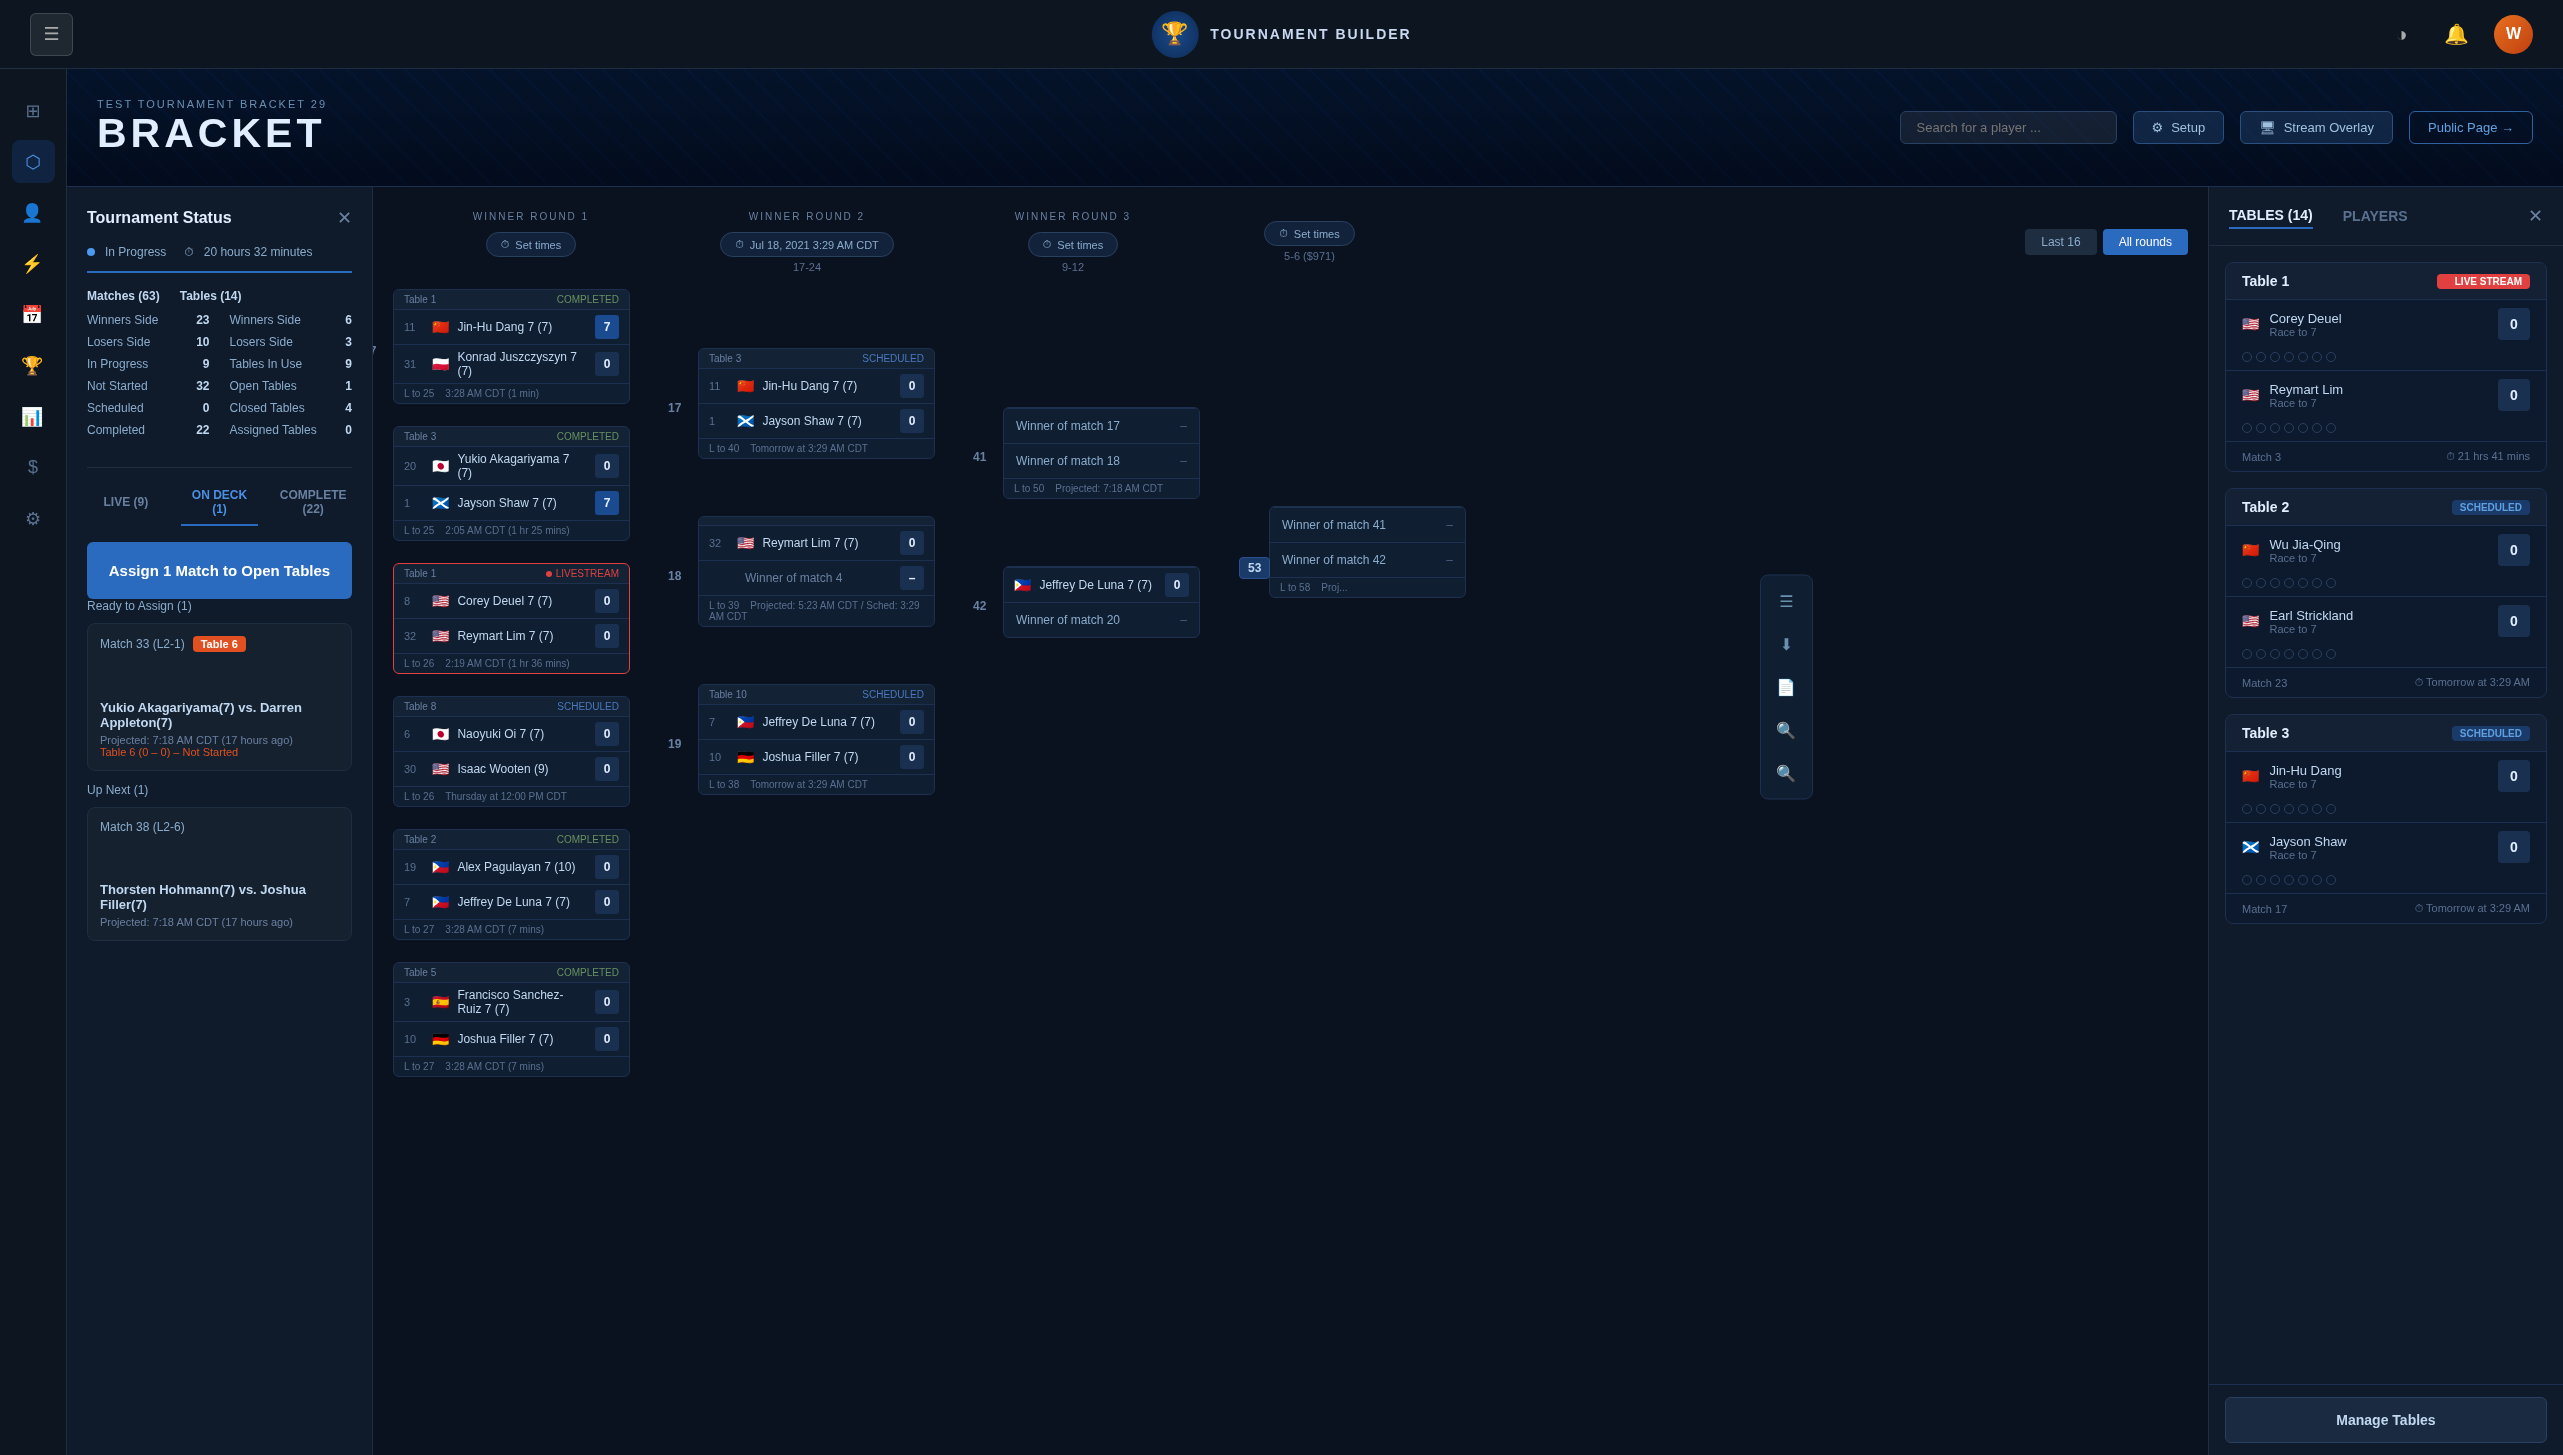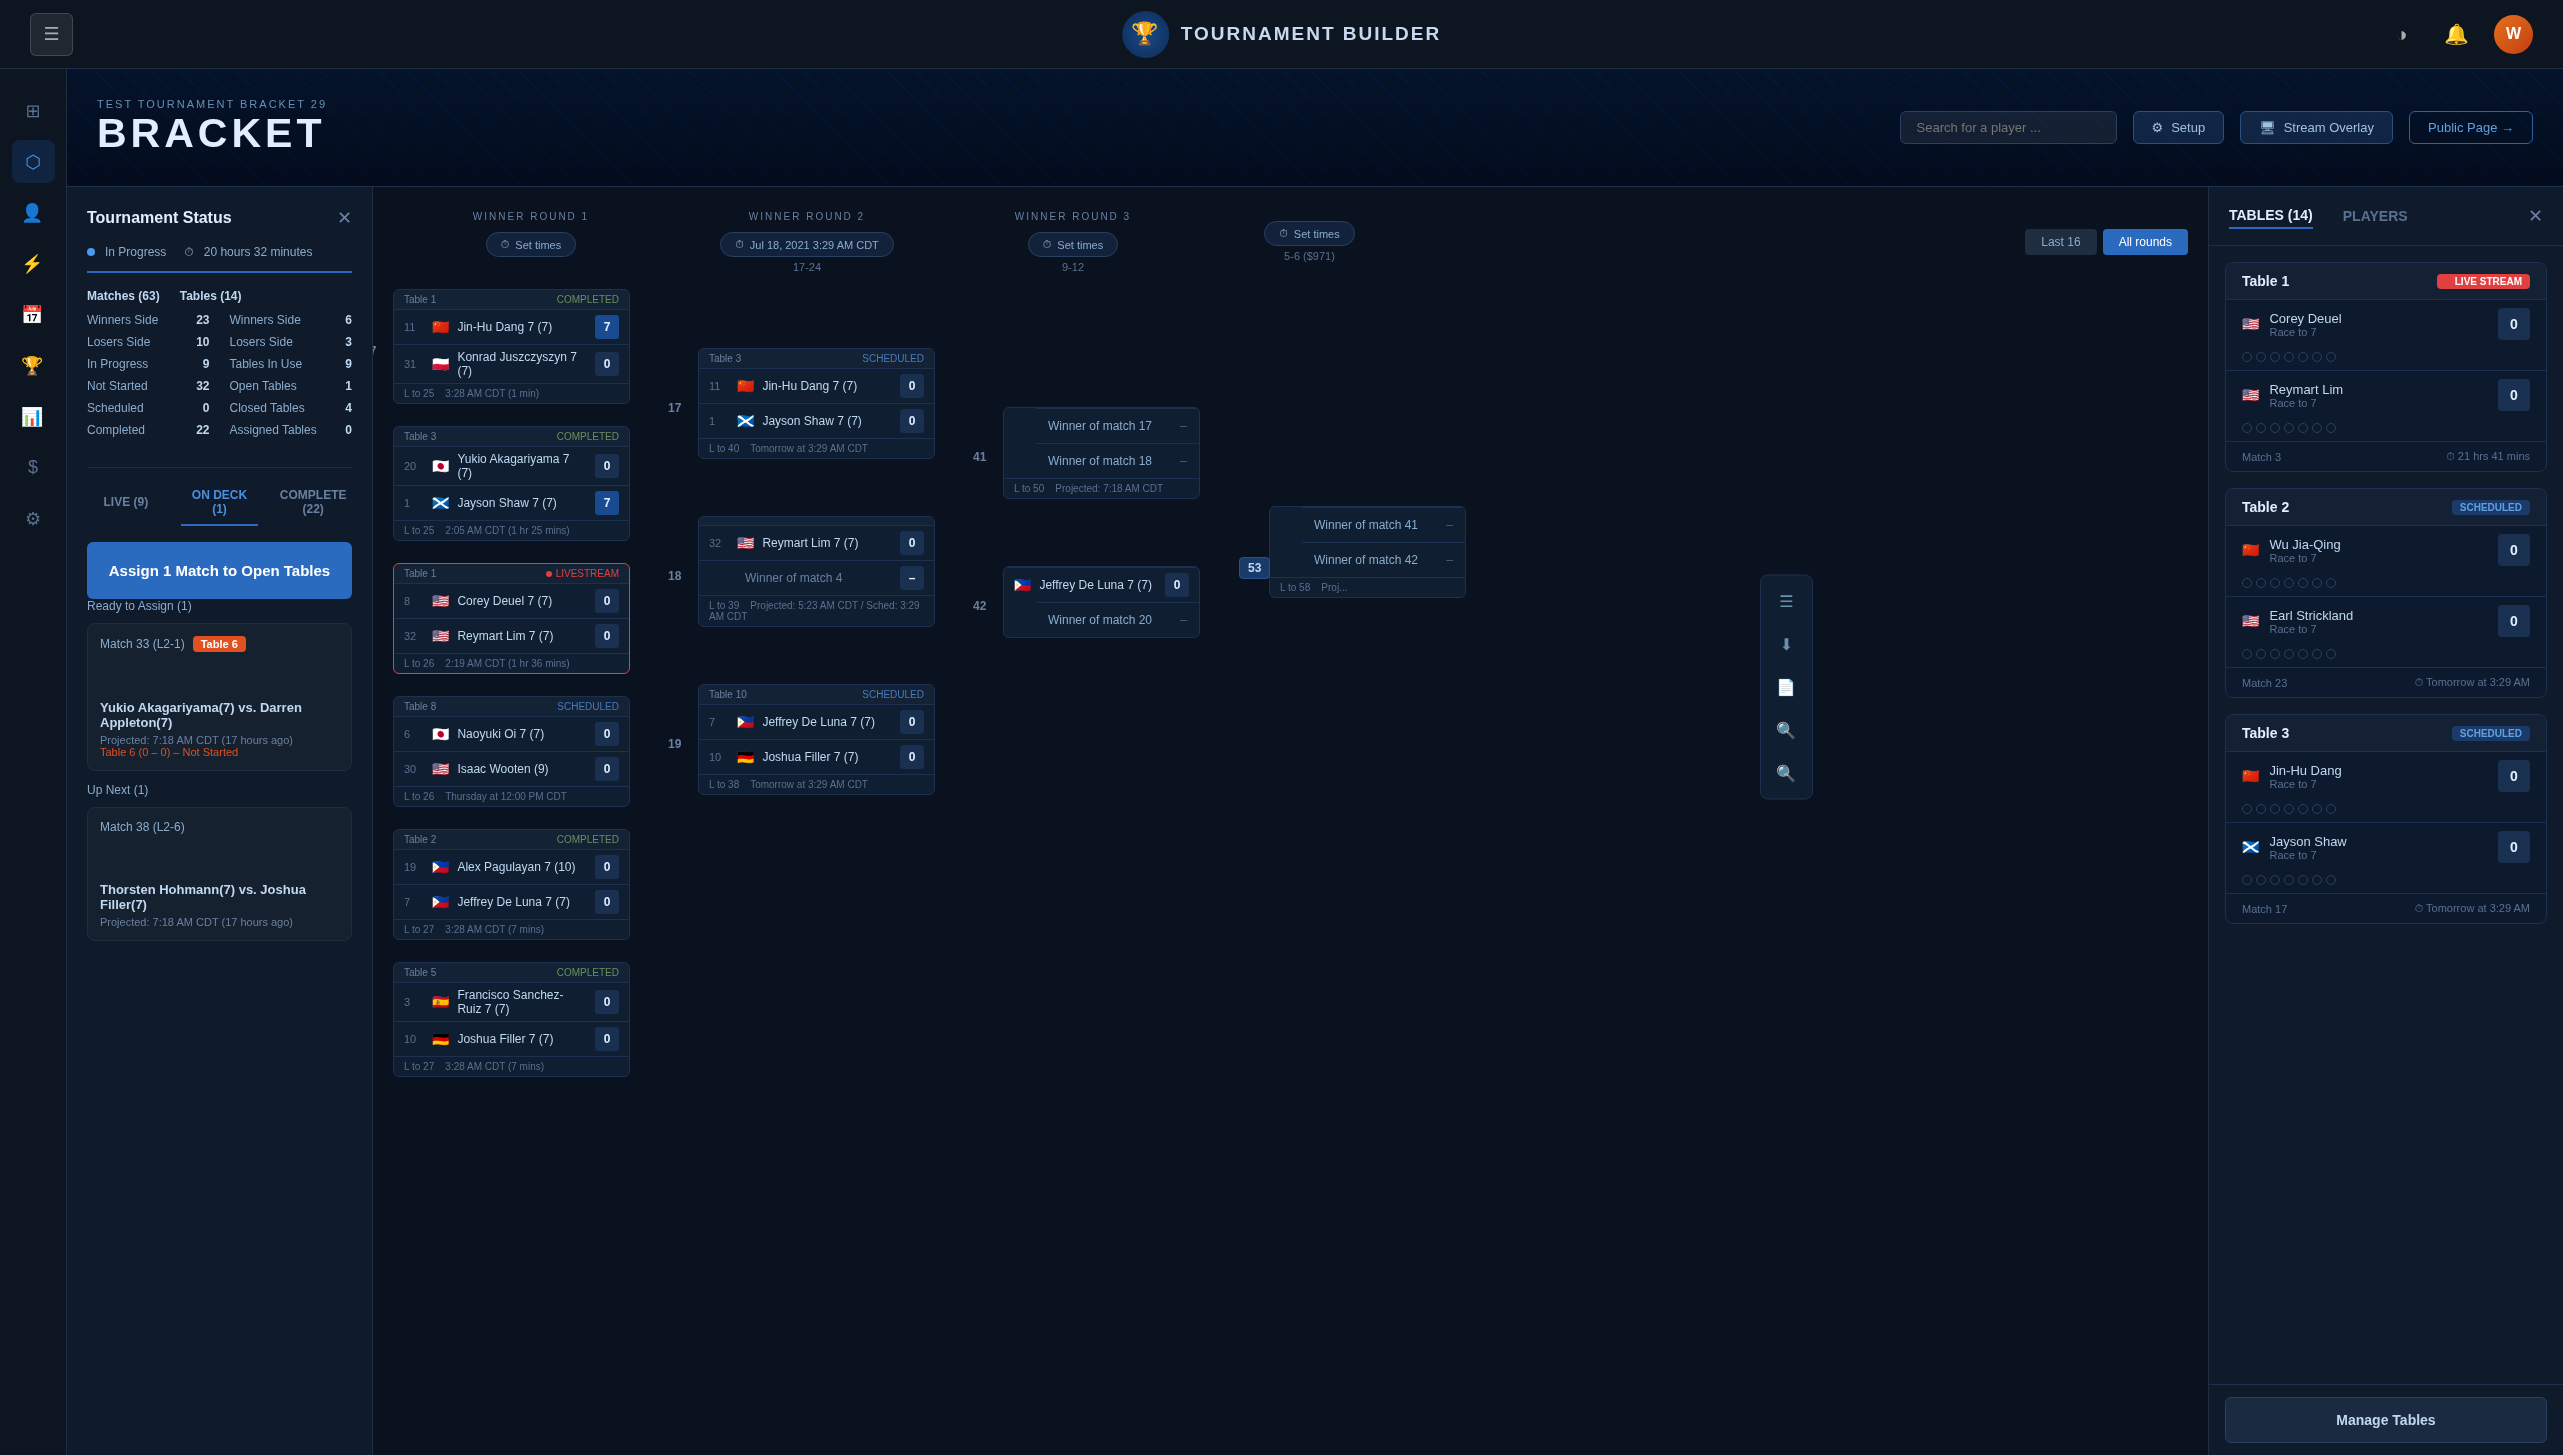--- a/index.html
+++ b/index.html
@@ -40,21 +40,21 @@
       display: flex; align-items: center; gap: 12px;
       position: absolute; left: 50%; transform: translateX(-50%);
     }
     .nav-logo-icon {
       width: 47px; height: 47px;
       background: radial-gradient(circle, #1a4a8a, #0d2a55);
       border-radius: 50%;
       display: flex; align-items: center; justify-content: center;
       font-size: 22px;
     }
-    .nav-logo-text { font-size: 19px; font-weight: 700; letter-spacing: 2px; color: #c8d8f0; line-height: 1.3; }
+    .nav-logo-text { font-size: 14px; font-weight: 700; letter-spacing: 2px; color: #c8d8f0; line-height: 1.3; }
     .nav-right { display: flex; align-items: center; gap: 20px; }
     .nav-icon-btn {
       background: none; border: none; color: #aaa;
       font-size: 20px; cursor: pointer;
       width: 35px; height: 35px;
       display: flex; align-items: center; justify-content: center;
     }
     .nav-avatar {
       width: 39px; height: 39px; border-radius: 50%;
       background: linear-gradient(135deg, #e87020, #c04010);
@@ -472,21 +472,20 @@
     }
     .winner-row {
       display: flex;
       align-items: center;
       padding: 10px 12px;
       border-top: 1px solid #1e3050;
       gap: 8px;
       font-size: 12px;
       color: #8aaccc;
       justify-content: space-between;
-      margin-left: 32px;
     }
     .winner-dash { color: #4a6080; }
   </style>
 </head>
 <body>
 
 <div class="top-nav">
   <div class="nav-left">
     <button class="hamburger-btn">☰</button>
   </div>

